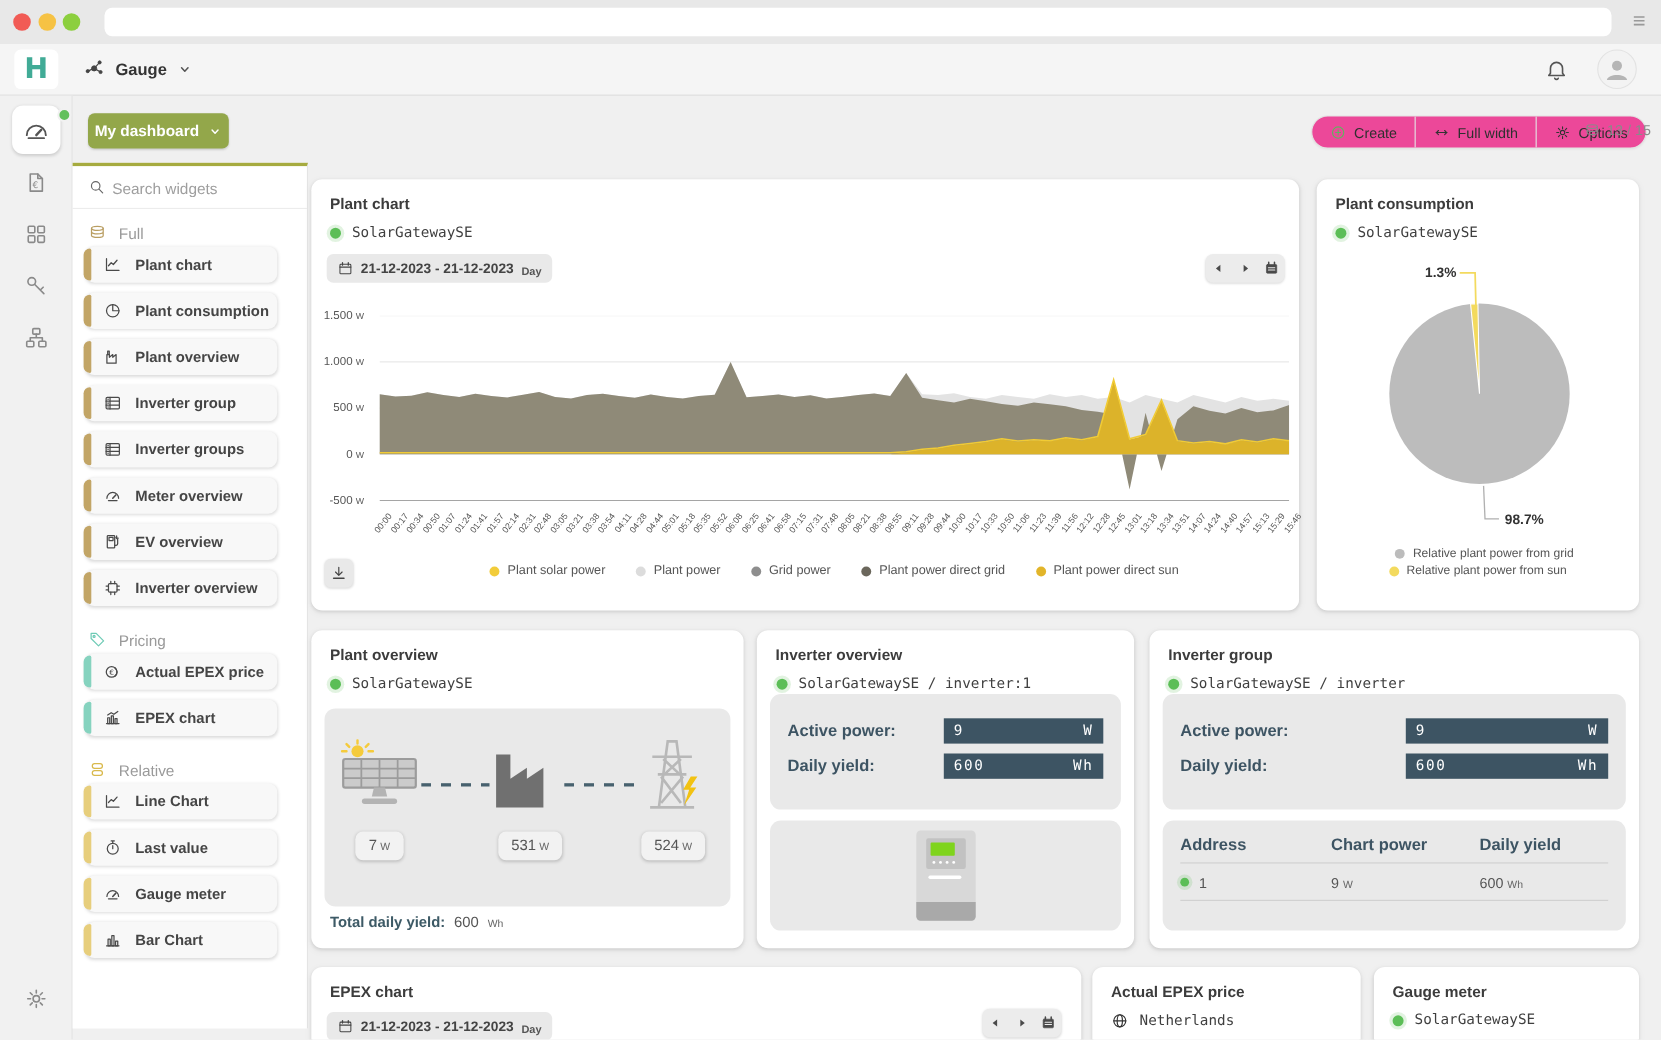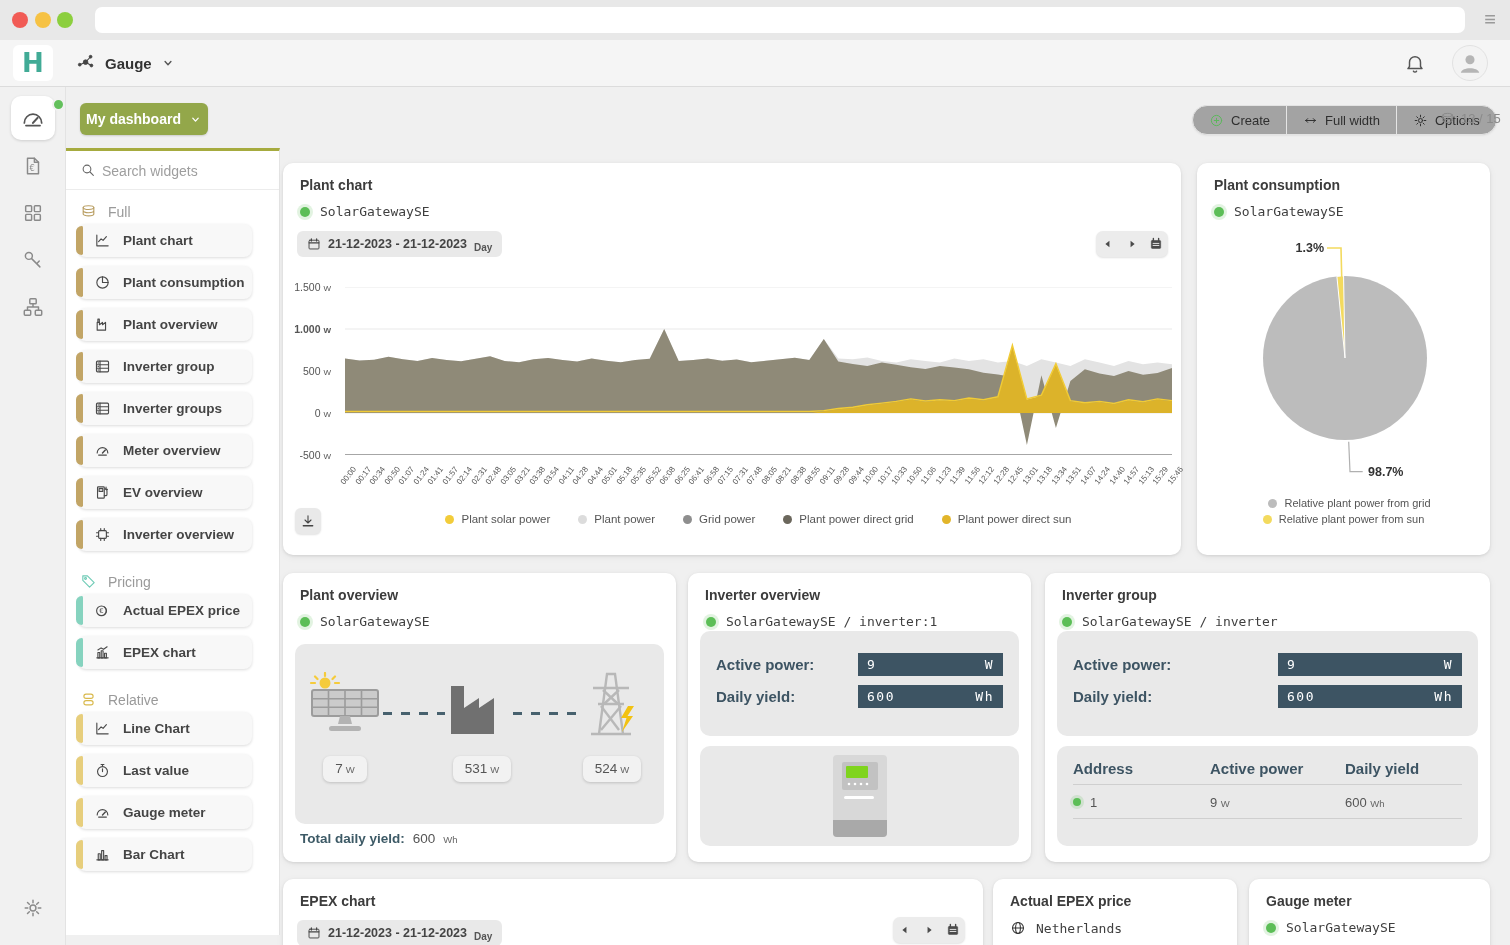--- a/index.html
+++ b/index.html
@@ -17,21 +17,21 @@
   #brandrow{position:absolute;left:76px;top:0;height:46px;display:flex;align-items:center;gap:9px;}
   #brandname{font-size:15px;font-weight:700;color:#333;}
   
   #rail{position:absolute;left:0;top:87px;width:66px;height:858px;background:#f1f1f1;border-right:1px solid #e3e3e3;box-sizing:border-box;}
   .railicon{position:absolute;left:22px;width:22px;height:22px;color:#8a8a8a;}
   #railactive{position:absolute;left:11px;top:9px;width:44px;height:44px;background:#fff;border-radius:10px;box-shadow:0 1px 3px rgba(0,0,0,.15);display:flex;align-items:center;justify-content:center;color:#555;}
   #railactive .icn{width:26px;height:26px;}
   #raildot{position:absolute;left:52px;top:11px;width:9px;height:9px;border-radius:50%;background:#63c05c;border:2px solid #f1f1f1;}
   
   #dashbtn{position:absolute;left:80px;top:103px;width:128px;height:32px;background:#93a74a;border-radius:6px;display:flex;align-items:center;justify-content:center;gap:8px;color:#fff;font-size:14px;font-weight:700;box-shadow:0 1px 2px rgba(0,0,0,.15);}
-  #pillgroup{position:absolute;left:1192px;top:105px;height:28px;background:#a3a3a3;border:1px solid #e3e3e3;border-radius:15px;display:flex;align-items:center;box-shadow:0 1px 2px rgba(0,0,0,.06);}
+  #pillgroup{position:absolute;left:1192px;top:105px;height:28px;background:#ec4899;border:1px solid #e3e3e3;border-radius:15px;display:flex;align-items:center;box-shadow:0 1px 2px rgba(0,0,0,.06);}
   .pillseg{display:flex;align-items:center;gap:7px;padding:0 16px;font-size:13px;color:#2f2f2f;height:100%;}
   .pillsep{width:1px;height:100%;background:#e5e5e5;}
   #wcount{position:absolute;left:1440px;top:111px;display:flex;align-items:center;gap:6px;color:#8a8a8a;font-size:13px;}
   
   #sidebar{position:absolute;left:66px;top:148px;width:214px;height:787px;background:#fff;border-top:3px solid #a6ab3f;border-right:1px solid #e4e4e4;box-sizing:border-box;}
   #searchicon{position:absolute;left:14px;top:11px;width:16px;height:16px;color:#666;}
   #searchinput{position:absolute;left:34px;top:7px;width:160px;height:24px;border:none;outline:none;font-size:14px;color:#444;background:transparent;}
   #searchinput::placeholder{color:#9e9e9e;}
   #sdiv{position:absolute;left:0;top:38px;width:100%;height:1px;background:#ececec;}
   .shead{position:absolute;left:14px;display:flex;align-items:center;gap:11px;font-size:14px;color:#9a9a9a;}
@@ -436,21 +436,21 @@
             <svg viewBox="0 0 24 24" fill="currentColor" stroke="currentColor" stroke-linecap="round">
               <rect x="4" y="6" width="16" height="13.5" rx="1.5"></rect>
               <path d="M7.5 2.5v4M16.5 2.5v4" stroke-width="2.4" fill="none"></path>
               <path d="M7 11h10M7 14.5h10" stroke="#ececec" stroke-width="1.6" fill="none"></path>
             </svg>
           </span>
         </div>
     </div>
     <div id="ylabels" style="position:absolute;left:2px;top:124px;width:52px;height:168px">
         <div class="ylab" style="top: -6px;">1.500 <span style="font-size:8px">W</span></div>
-        <div class="ylab" style="top: 36px; font-weight: bold;">1.000 <span style="font-size:8px">W</span></div>
+        <div class="ylab" style="top: 36px;">1.000 <span style="font-size:8px">W</span></div>
         <div class="ylab" style="top: 78px;">500 <span style="font-size:8px">W</span></div>
         <div class="ylab" style="top: 120px;">0 <span style="font-size:8px">W</span></div>
         <div class="ylab" style="top: 162px;">-500 <span style="font-size:8px">W</span></div>
       </div>
     <svg id="chartsvg" style="position:absolute;left:62px;top:124px" width="827" height="168" viewBox="0 0 827 168">
         <line x1="0" y1="0" x2="827" y2="0" stroke="#e9e9e9" stroke-width="1"></line>
         <line x1="0" y1="42" x2="827" y2="42" stroke="#e9e9e9" stroke-width="1"></line>
         <line x1="0" y1="84" x2="827" y2="84" stroke="#e9e9e9" stroke-width="1"></line>
         <line x1="0" y1="126" x2="827" y2="126" stroke="#e9e9e9" stroke-width="1"></line>
         <line x1="0" y1="168" x2="827" y2="168" stroke="#4d4d4d" stroke-width="1"></line>
@@ -683,21 +683,21 @@
           <span class="rowlabel" style="flex:0 0 205px">Daily yield:</span>
           <span class="slatebox">
             <span>600</span>
             <span>Wh</span>
           </span>
         </div>
       </div>
     <div class="ipanel" style="left:12px;top:173px;width:421px;height:100px">
       <div style="position:absolute;left:16px;top:14px;display:flex;width:389px">
         <span class="thead" style="flex:0 0 137px">Address</span>
-        <span class="thead" style="flex:0 0 135px">Active power</span>
+        <span class="thead" style="flex:0 0 135px">Chart power</span>
         <span class="thead">Daily yield</span>
       </div>
       <div class="hair" style="top:38px"></div>
       <div style="position:absolute;left:16px;top:45px;display:flex;align-items:center;width:389px;height:22px">
         <span style="flex:0 0 137px;display:flex;align-items:center;gap:9px">
           <span class="gdot" style="width:8px;height:8px"></span>
           <span class="tcell">1</span>
         </span>
         <span style="flex:0 0 135px" class="tcell">
           <span>9</span>

